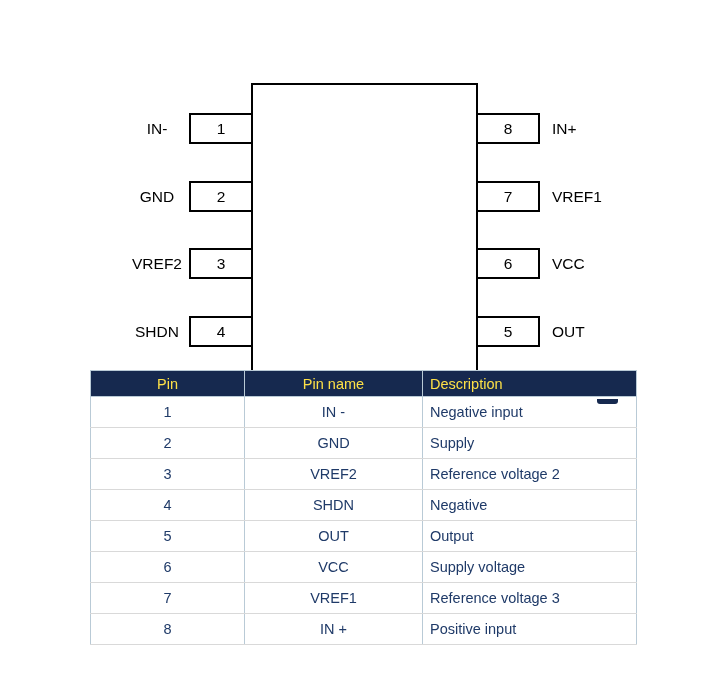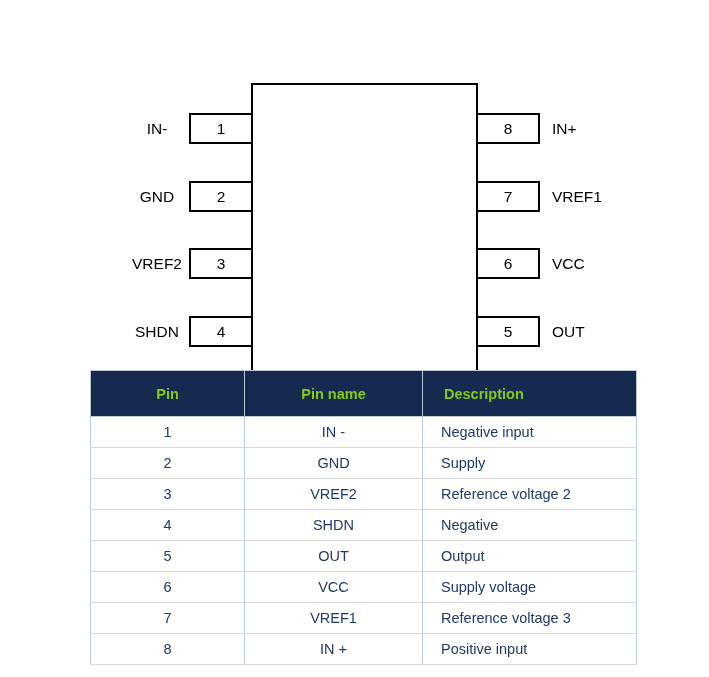--- a/index.html
+++ b/index.html
@@ -57,40 +57,40 @@
     width: 546px;
     border-collapse: collapse; table-layout: fixed;
     font-size: 14.5px;
   }
   .pin-table col.col1 { width: 154px; }
   .pin-table col.col2 { width: 178px; }
   .pin-table col.col3 { width: 214px; }
 
   .pin-table th {
     background: #16294f;
-    color: #84cc16;
-    font-weight: bold;
-    height: 46px;
+    color: #fde047;
+    font-weight: normal;
+    height: 26px;
     border: 1px solid #b9cad6;
   }
   .pin-table th.col-pin, .pin-table th.col-name { text-align: center; }
-  .pin-table th.col-desc { text-align: left; padding-left: 21px; }
+  .pin-table th.col-desc { text-align: left; padding-left: 7px; }
 
   .pin-table td {
     height: 31px;
     color: #1f3a68;
     border-top: 1px solid #d9d9d9;
     border-bottom: 1px solid #d9d9d9;
     border-left: 1px solid #b9cad6;
     border-right: 1px solid #b9cad6;
     background: #ffffff;
   }
   .pin-table td.c-pin  { text-align: center; }
   .pin-table td.c-name { text-align: center; }
-  .pin-table td.c-desc { text-align: left; padding-left: 18px; }
+  .pin-table td.c-desc { text-align: left; padding-left: 7px; }
 
   .header-notch {
     position: absolute;
     left: 597px; top: 399px;
     width: 21px; height: 5px;
     background: #16294f;
     border-radius: 0 0 3px 3px;
   }
 </style>
 </head>

